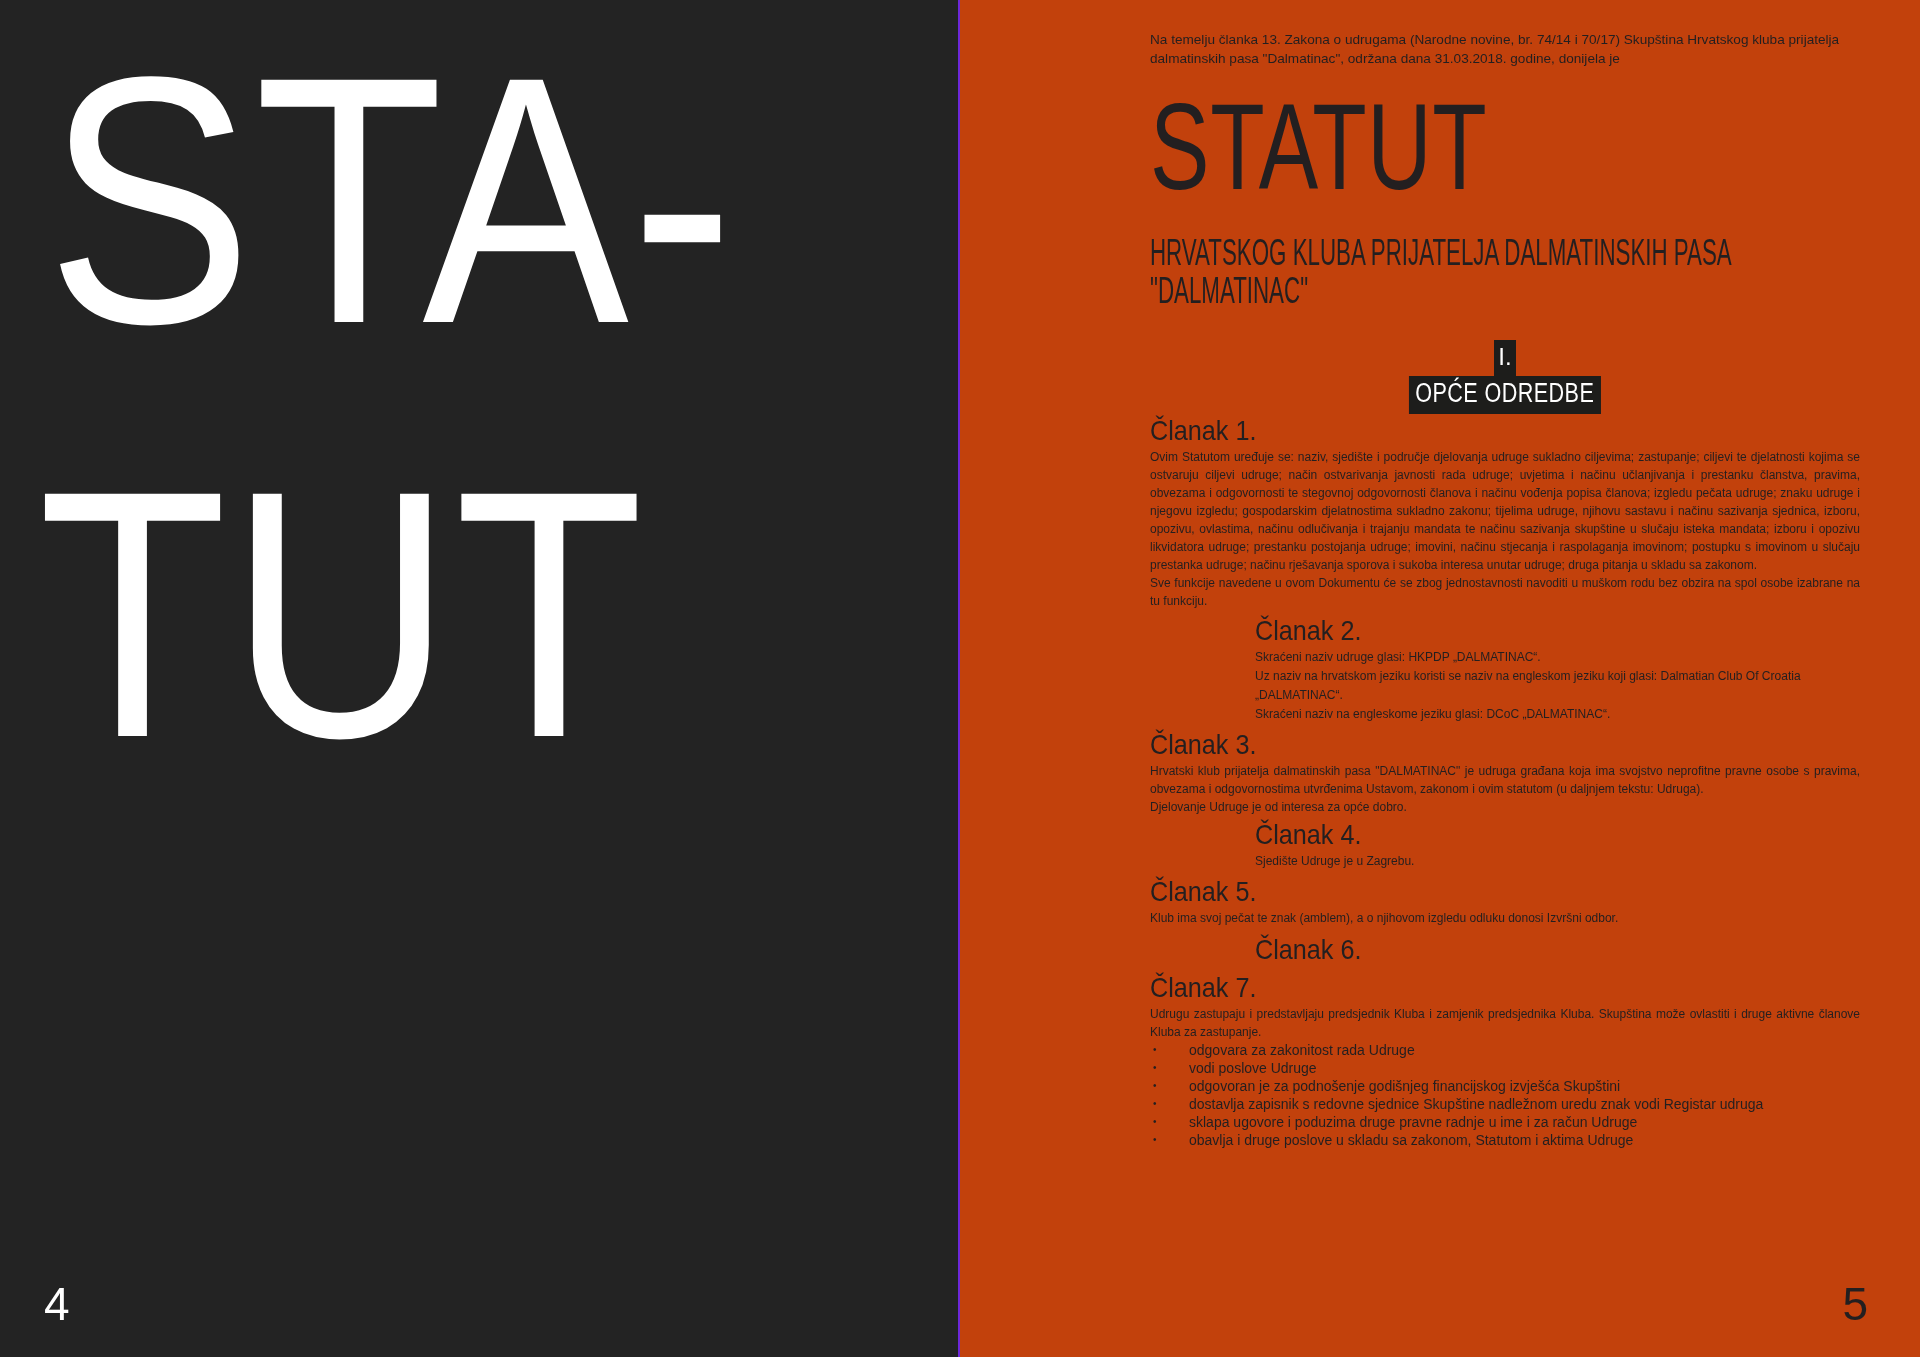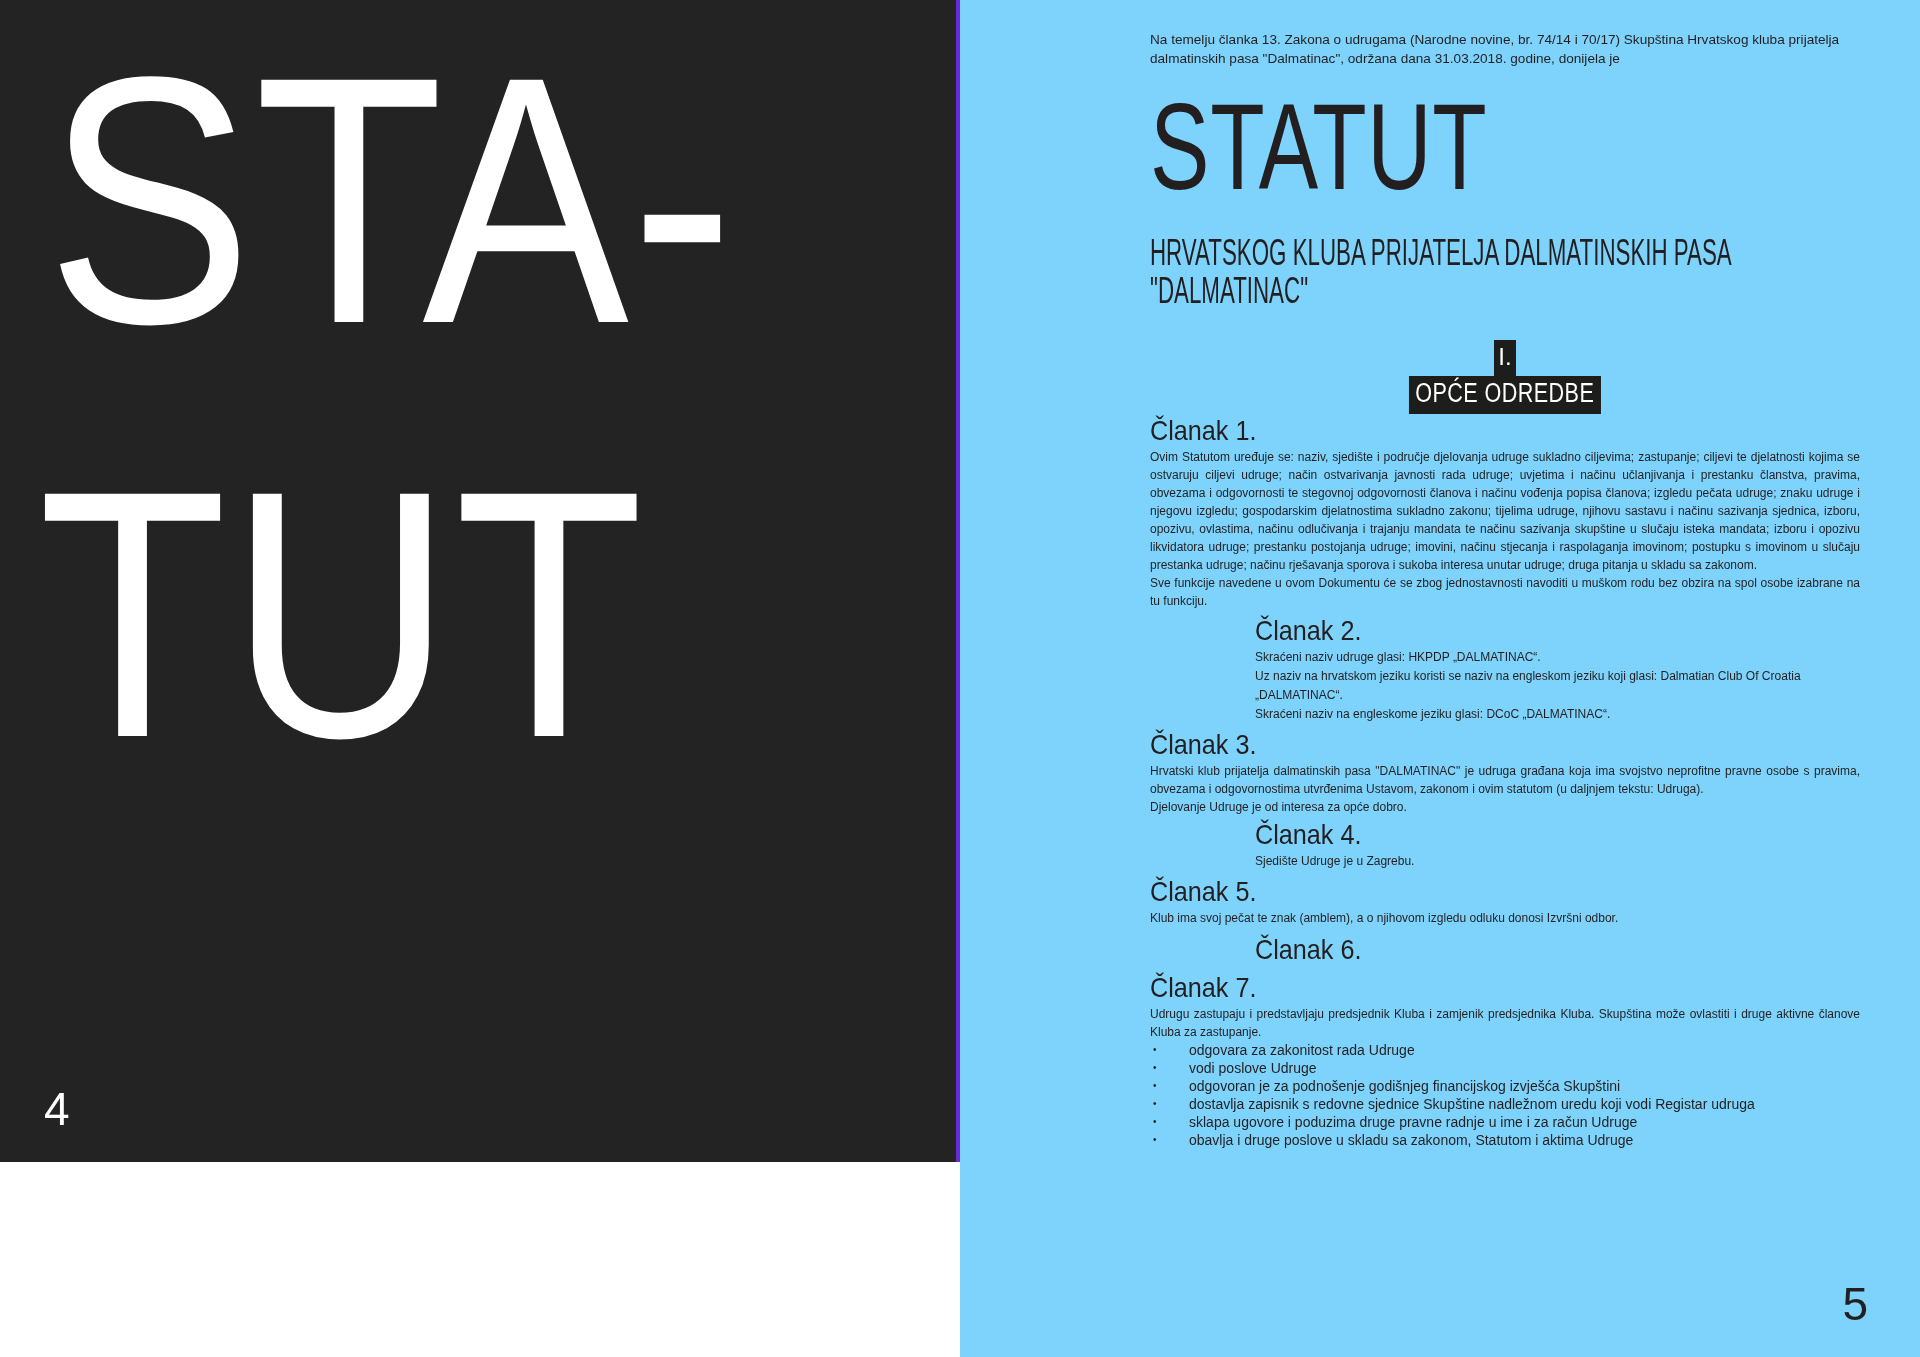--- a/index.html
+++ b/index.html
@@ -5,36 +5,36 @@
   html,body{margin:0;padding:0;}
   body{
     width:1920px;height:1357px;overflow:hidden;
     font-family:"Liberation Sans","DejaVu Sans",sans-serif;
     color:#231f20;background:#ffffff;
   }
   .spread{display:flex;width:1920px;height:1357px;}
 
   
   .page-left{
-    position:relative;width:960px;height:1162px;background:#232323;flex:0 0 960px;
-    border-right:4px solid #6d28d9;box-sizing:border-box;
+    position:relative;width:960px;height:1357px;background:#232323;flex:0 0 960px;
+    border-right:2px solid #6d28d9;box-sizing:border-box;
   }
   .big-word{
     position:absolute;color:#ffffff;font-weight:200;line-height:1;
     white-space:nowrap;transform-origin:left top;letter-spacing:2px;
   }
   .big1{left:46px;top:24px;font-size:352px;transform:scaleX(0.88);}
   .big2{left:38px;top:438px;font-size:352px;transform:scaleX(0.88);}
   .pgnum{position:absolute;font-size:46px;line-height:1;}
   .pg-left{left:44px;bottom:30px;color:#ffffff;}
   .pg-right{right:52px;bottom:30px;color:#231f20;}
 
   
   .page-right{
-    position:relative;width:960px;height:1357px;background:#7dd3fc;flex:0 0 960px;
+    position:relative;width:960px;height:1357px;background:#c2410c;flex:0 0 960px;
     box-sizing:border-box;padding:30px 60px 0 190px;
   }
   .intro{
     margin:0;font-size:13.6px;line-height:19px;width:715px;
   }
   .doc-title{
     margin:18px 0 0 0;font-size:122px;line-height:1;font-weight:normal;
     white-space:nowrap;transform:scaleX(0.73);transform-origin:left top;letter-spacing:1px;
   }
   .doc-subtitle{
@@ -137,21 +137,21 @@
         <div class="bullet-row">
           <span class="bullet-dot">•</span>
           <span class="bullet-text">vodi poslove Udruge</span>
         </div>
         <div class="bullet-row">
           <span class="bullet-dot">•</span>
           <span class="bullet-text">odgovoran je za podnošenje godišnjeg financijskog izvješća Skupštini</span>
         </div>
         <div class="bullet-row">
           <span class="bullet-dot">•</span>
-          <span class="bullet-text">dostavlja zapisnik s redovne sjednice Skupštine nadležnom uredu koji vodi Registar udruga</span>
+          <span class="bullet-text">dostavlja zapisnik s redovne sjednice Skupštine nadležnom uredu znak vodi Registar udruga</span>
         </div>
         <div class="bullet-row">
           <span class="bullet-dot">•</span>
           <span class="bullet-text">sklapa ugovore i poduzima druge pravne radnje u ime i za račun Udruge</span>
         </div>
         <div class="bullet-row">
           <span class="bullet-dot">•</span>
           <span class="bullet-text">obavlja i druge poslove u skladu sa zakonom, Statutom i aktima Udruge</span>
         </div>
       </div>

